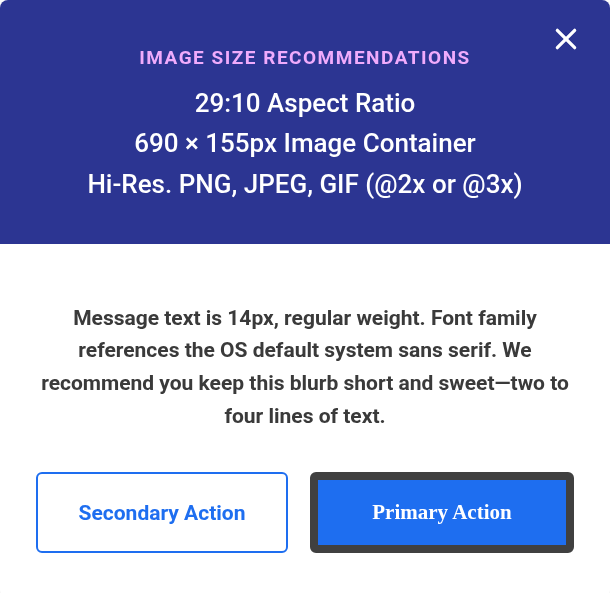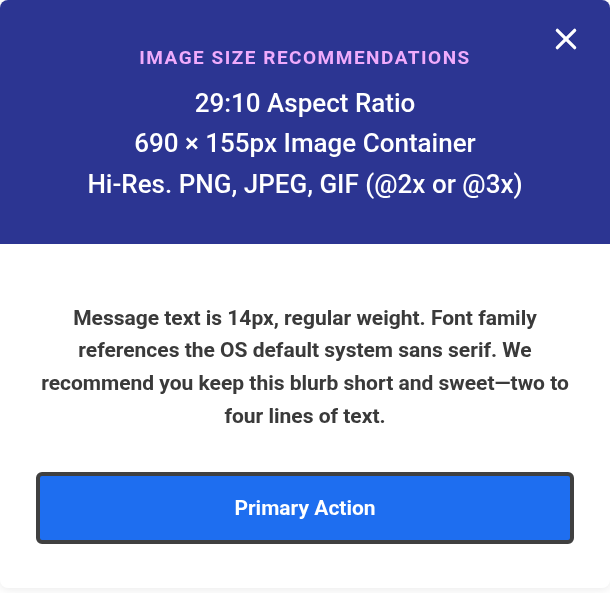--- a/index.html
+++ b/index.html
@@ -89,21 +89,22 @@
       font-family: inherit;
     }
     .btn-secondary {
       background: #fff;
       color: #1e6ef0;
       border: 2px solid #1e6ef0;
     }
     .btn-primary {
       background: #1e6ef0;
       color: #fff;
-      border: 4px solid #404040;
+      border: 8px solid #404040;
+      font-family: Liberation Serif, serif;
     }
   </style>
 </head>
 <body>
 
 <div class="modal">
 
   <div class="banner">
     <button class="close-btn">
       <span>
@@ -116,17 +117,18 @@
     <div class="banner-heading">IMAGE SIZE RECOMMENDATIONS</div>
     <div class="banner-line">29:10 Aspect Ratio</div>
     <div class="banner-line">690 × 155px Image Container</div>
     <div class="banner-line">Hi-Res. PNG, JPEG, GIF (@2x or @3x)</div>
   </div>
 
   <div class="body-section">
     <div class="message-text">Message text is 14px, regular weight. Font family references the OS default system sans serif. We recommend you keep this blurb short and sweet—two to four lines of text.</div>
 
     <div class="button-row">
+      <button class="btn btn-secondary">Secondary Action</button>
       <button class="btn btn-primary">Primary Action</button>
     </div>
   </div>
 
 </div>
 
 </body></html>

